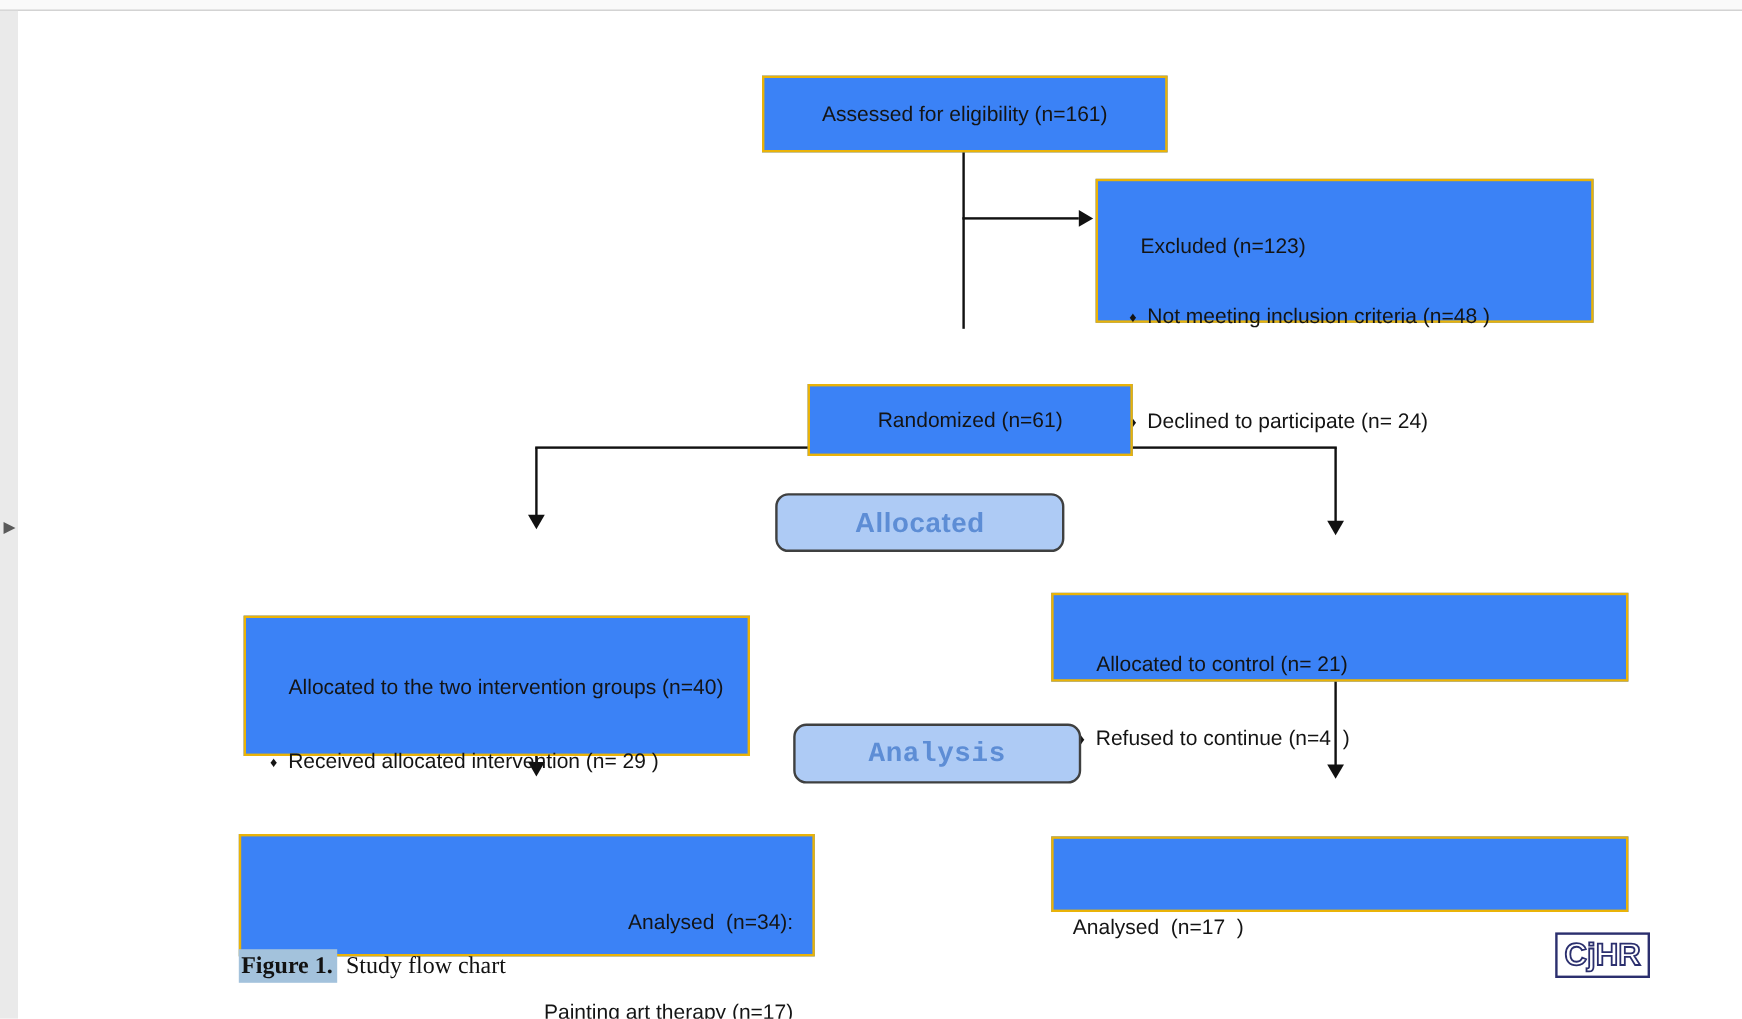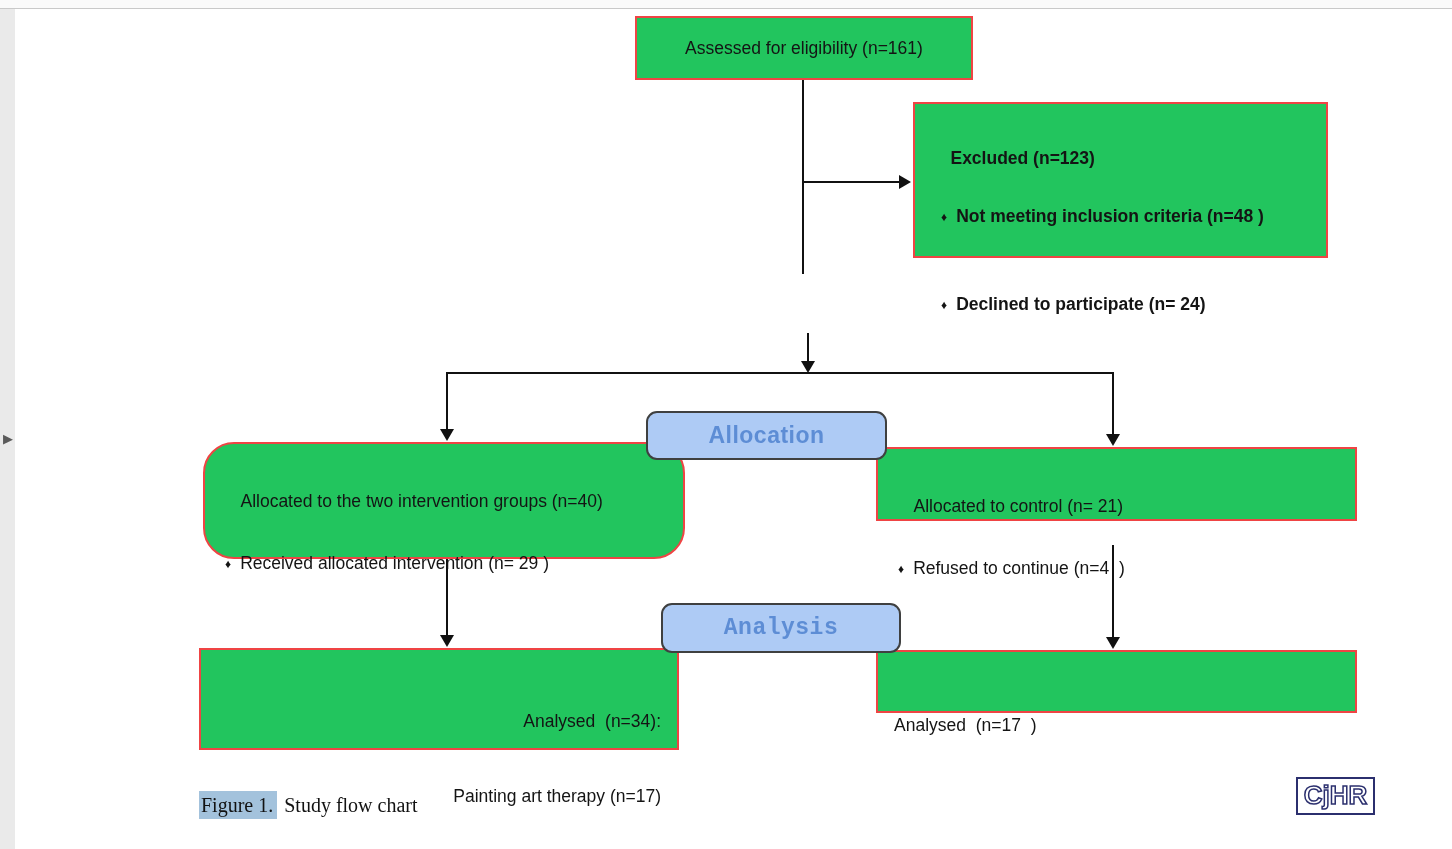--- a/index.html
+++ b/index.html
@@ -15,23 +15,23 @@
   }
   .leftstrip{
     position:absolute;left:0;top:9px;width:15px;height:840px;background:#eaeaea;
   }
   .sidebar-toggle{
     position:absolute;left:1px;top:430px;width:14px;height:18px;
     font-size:13px;line-height:18px;color:#5a5a5a;cursor:pointer;text-align:center;
   }
   
   .fbox{
-    position:absolute;background:#22c55e;border:2px solid #ef4444;
+    position:absolute;background:#3b82f6;border:2px solid #eab308;
     box-sizing:border-box;font-size:17.5px;line-height:29px;
-    padding:11px 16px;white-space:pre-wrap;
+    padding:11px 16px;white-space:pre-wrap;margin-top:47px;
   }
   .fbox.center{display:flex;align-items:center;justify-content:center;text-align:center;padding:0;}
   .bullet-line{display:block;padding-left:10px;}
   .bullet-line .diam{font-size:12px;vertical-align:1px;margin-right:9px;}
   
   .vline,.hline{position:absolute;background:#111;}
   .vline{width:2px;}
   .hline{height:2px;}
   .arrow-down{
     position:absolute;width:0;height:0;
@@ -48,21 +48,21 @@
     position:absolute;background:#aecbf5;border:2px solid #3f4040;border-radius:11px;
     box-sizing:border-box;display:flex;align-items:center;justify-content:center;
     font-weight:bold;font-size:23px;color:#5d8dd5;z-index:5;
     letter-spacing:0.5px;
   }
   
   .caption{
     position:absolute;left:199px;top:794px;
     font-family:"Liberation Serif","DejaVu Serif",serif;font-size:20px;color:#121212;
   }
-  .caption .fig-label{font-weight:normal;background:#a3c2dc;padding:3px 4px 3px 2px;}
+  .caption .fig-label{font-weight:bold;background:#a3c2dc;padding:3px 4px 3px 2px;}
   .caption .fig-text{margin-left:7px;}
   
   .logo{
     position:absolute;left:1296px;top:777px;width:79px;height:38px;
     background:#ffffff;border:2px solid #2b2f6e;box-sizing:border-box;
     display:flex;align-items:flex-start;justify-content:center;
   }
 </style>
 </head>
 <body>
@@ -88,32 +88,35 @@
 
   <div class="vline" style="left:446px;top:559px;height:77px;"></div>
   <div class="arrow-down" style="left:440px;top:635px;"></div>
   <div class="vline" style="left:1112px;top:545px;height:93px;"></div>
   <div class="arrow-down" style="left:1106px;top:637px;"></div>
 
   <div class="fbox center" style="left:635px;top:16px;width:338px;height:64px;">
     <span>Assessed for eligibility (n=161)</span>
   </div>
 
-  <div class="fbox" style="left:913px;top:102px;width:415px;height:156px;font-weight:bold;">
+  <div class="fbox" style="left:913px;top:102px;width:415px;height:120px;">
     <span>Excluded (n=123)</span>
     <span class="bullet-line"><span class="diam">♦</span><span>Not meeting inclusion criteria (n=48 )</span></span>
     <span class="bullet-line"><span class="diam">♦</span><span>Declined to participate (n= 24)</span></span>
   </div>
 
+  <div class="fbox center" style="left:673px;top:273px;width:271px;height:60px;">
+    <span>Randomized (n=61)</span>
+  </div>
 
   <div class="badge" style="left:646px;top:411px;width:241px;height:49px;">
-    <span>Allocation</span>
+    <span>Allocated</span>
   </div>
 
-  <div class="fbox" style="left:203px;top:442px;width:482px;height:117px;line-height:31px;border-radius:31px;">
+  <div class="fbox" style="left:203px;top:466px;width:422px;height:117px;line-height:31px;">
     <span>Allocated to the two intervention groups (n=40)</span>
     <span class="bullet-line" style="padding-left:4px;"><span class="diam">♦</span><span>Received allocated intervention (n= 29 )</span></span>
     <span class="bullet-line" style="padding-left:4px;"><span class="diam">♦</span><span>Did not receive allocated intervention (n=6 )</span></span>
   </div>
 
   <div class="fbox" style="left:876px;top:447px;width:481px;height:74px;line-height:31px;">
     <span>Allocated to control (n= 21)</span>
     <span class="bullet-line" style="padding-left:4px;"><span class="diam">♦</span><span>Refused to continue (n=4  )</span></span>
   </div>
 

